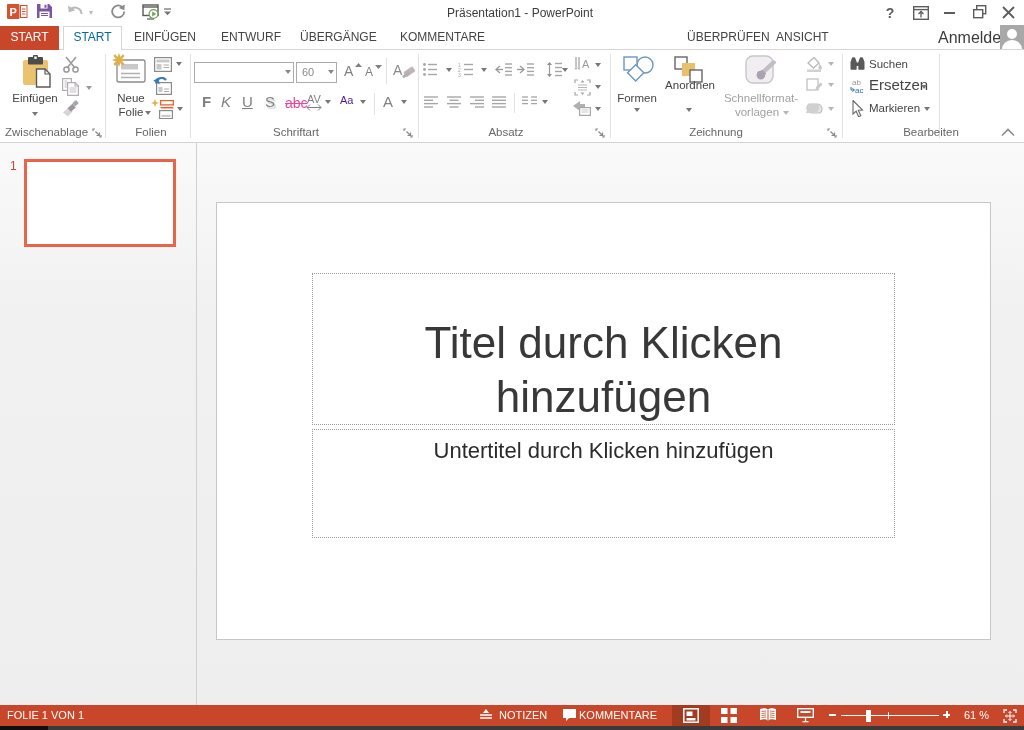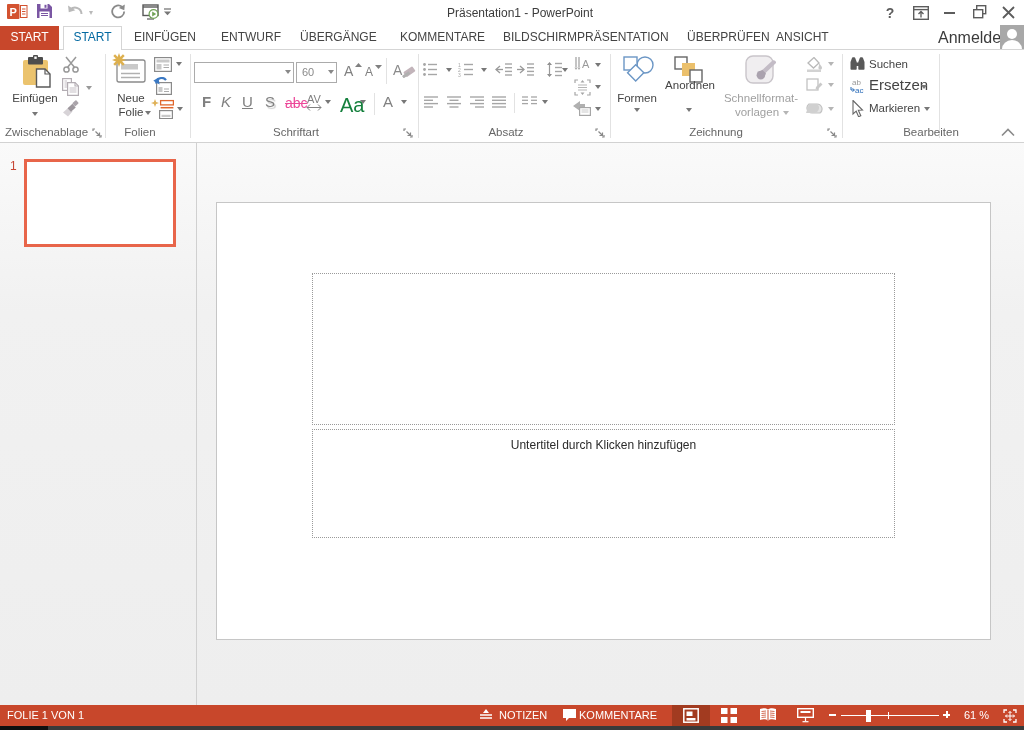--- a/index.html
+++ b/index.html
@@ -88,21 +88,20 @@
 <div class="a" style="left:0;top:26px;width:1024px;height:23px;background:#fff"></div>
 <div class="a" style="left:0;top:49px;width:1024px;height:1px;background:#d5d5d5"></div>
 <div class="a" style="left:0;top:26px;width:59px;height:24px;background:#c8472b"></div>
 <div class="tabtxt" style="left:0;width:59px;color:#fff">START</div>
 <div class="a" style="left:63px;top:26px;width:59px;height:24px;background:#fff;border:1px solid #d5d5d5;border-bottom:none"></div>
 <div class="tabtxt" style="left:63px;width:59px;color:#0369a1">START</div>
 <div class="tabtxt" style="left:134px;width:60px">EINFÜGEN</div>
 <div class="tabtxt" style="left:221px;width:58px">ENTWURF</div>
 <div class="tabtxt" style="left:300px;width:75px">ÜBERGÄNGE</div>
 <div class="tabtxt" style="left:400px;width:80px">KOMMENTARE</div>
-<div class="tabtxt" style="left:503px;width:164px">BILDSCHIRMPRÄSENTATION</div>
 <div class="tabtxt" style="left:687px;width:70px">ÜBERPRÜFEN</div>
 <div class="tabtxt" style="left:776px;width:46px">ANSICHT</div>
 <div class="tabtxt" style="left:938px;width:56px;font-size:16px;letter-spacing:0;color:#3b3b3b">Anmelden</div>
 
 <div class="a" style="left:1000px;top:25px;width:24px;height:24px;background:#a8a8a8">
   <svg width="24" height="24" viewBox="0 0 24 24">
     <circle cx="12" cy="9" r="5" fill="#fff"></circle>
     <path d="M2,24 a10,9 0 0 1 20,0 z" fill="#fff"></path>
   </svg>
 </div>
@@ -110,21 +109,21 @@
 <div class="a" style="left:0;top:50px;width:1024px;height:92px;background:#fff"></div>
 <div class="a" style="left:0;top:142px;width:1024px;height:1px;background:#d2d2d2"></div>
 <div class="vsep" style="left:105px"></div>
 <div class="vsep" style="left:190px"></div>
 <div class="vsep" style="left:418px"></div>
 <div class="vsep" style="left:610px"></div>
 <div class="vsep" style="left:842px"></div>
 <div class="vsep" style="left:939px"></div>
 
 <div class="glabel" style="left:5px;width:80px">Zwischenablage</div>
-<div class="glabel" style="left:105px;width:70px">Folien</div>
+<div class="glabel" style="left:116px;width:70px">Folien</div>
 <div class="glabel" style="left:261px;width:70px">Schriftart</div>
 <div class="glabel" style="left:471px;width:70px">Absatz</div>
 <div class="glabel" style="left:681px;width:70px">Zeichnung</div>
 <div class="glabel" style="left:896px;width:70px">Bearbeiten</div>
 
 <svg class="a" style="left:22px;top:54px" width="30" height="34" viewBox="0 0 30 34">
   <rect x="1" y="6" width="25" height="25" rx="2" fill="#ebc36e"></rect>
   <rect x="6" y="3" width="15" height="7.5" rx="1" fill="#4d4d4d"></rect>
   <rect x="11" y="1" width="5" height="5" rx="1" fill="#4d4d4d"></rect>
   <rect x="12.3" y="2.5" width="2.4" height="2.4" fill="#fff"></rect>
@@ -239,21 +238,21 @@
 <div class="a" style="left:221px;top:93px;font-size:15px;font-style:italic;color:#808080">K</div>
 <div class="a" style="left:242px;top:93px;font-size:15px;text-decoration:underline;color:#808080">U</div>
 <div class="a" style="left:265px;top:93px;font-size:15px;color:#808080;text-shadow:1.5px 1.5px 1px #ccc">S</div>
 <div class="a" style="left:285px;top:95px;font-size:14px;text-decoration:line-through;color:#ec4899">abc</div>
 <div class="a" style="left:307px;top:93px;font-size:11px;color:#808080">AV</div>
 <svg class="a" style="left:306px;top:104px" width="16" height="7" viewBox="0 0 16 7">
   <line x1="1" y1="3.5" x2="15" y2="3.5" stroke="#808080" stroke-width="1"></line>
   <path d="M4,0.5 L1,3.5 L4,6.5 M12,0.5 L15,3.5 L12,6.5" fill="none" stroke="#808080" stroke-width="1"></path>
 </svg>
 <div class="a dna" style="left:325px;top:100px"></div>
-<div class="a" style="left:340px;top:94px;font-size:20px;color:#15803d">Aa</div>
+<div class="a" style="left:340px;top:94px;font-size:11px;color:#4c1d95">Aa</div>
 <div class="a dna" style="left:360px;top:100px"></div>
 <div class="a" style="left:374px;top:93px;width:1px;height:22px;background:#e2e2e2"></div>
 <div class="a" style="left:383px;top:93px;font-size:15px;color:#808080">A</div>
 <div class="a dna" style="left:401px;top:100px"></div>
 <svg class="a" style="left:403px;top:128px" width="10" height="10" viewBox="0 0 10 10">
   <path d="M1,3 V1 H3 M7,9 H9 V7" fill="none" stroke="#888" stroke-width="1.2"></path>
   <path d="M3.5,3.5 L7.5,7.5 M7.5,4.5 v3 h-3" fill="none" stroke="#888" stroke-width="1.2"></path>
 </svg>
 
 <svg class="a" style="left:423px;top:63px" width="15" height="13" viewBox="0 0 15 13">
@@ -454,21 +453,22 @@
 
 <div class="a" style="left:0;top:143px;width:1024px;height:562px;background:linear-gradient(#fafafa,#f1f1f1 30%,#eeeeee)"></div>
 <div class="a" style="left:196px;top:143px;width:1px;height:562px;background:#d0d0d0"></div>
 
 <div class="a" style="left:10px;top:160px;width:8px;height:12px;font-size:12px;color:#c74634;line-height:12px">1</div>
 <div class="a" style="left:24px;top:159px;width:152px;height:88px;background:#fff;border:3px solid #e8654a"></div>
 
 <div class="a" style="left:216px;top:202px;width:775px;height:438px;background:#fff;border:1px solid #c6c6c6"></div>
 <div class="a" style="left:312px;top:273px;width:583px;height:152px;border:1px dotted #9a9a9a"></div>
 <div class="a" style="left:312px;top:429px;width:583px;height:109px;border:1px dotted #9a9a9a"></div>
-<div class="a" id="subtext" style="left:312px;top:438px;width:583px;text-align:center;font-size:12px;color:#2b2b2b">Untertitel durch Klicken hinzufügen</div>
+<div class="a" id="titletext" style="left:312px;top:316px;width:583px;text-align:center;font-size:44px;color:#383838;line-height:54px;font-weight:300">Titel durch Klicken<br>hinzufügen</div>
+<div class="a" id="subtext" style="left:312px;top:438px;width:583px;text-align:center;font-size:22px;color:#2b2b2b">Untertitel durch Klicken hinzufügen</div>
 
 <div class="a" style="left:0;top:705px;width:1024px;height:21px;background:#c8472b"></div>
 <div class="a" style="left:0;top:726px;width:1024px;height:4px;background:#3a3a3a"></div>
 <div class="a" style="left:0;top:726px;width:48px;height:4px;background:#0f0f0f"></div>
 <div class="a" style="left:7px;top:705px;height:20px;line-height:20px;font-size:11px;color:#fff">FOLIE 1 VON 1</div>
 
 <svg class="a" style="left:479px;top:709px" width="14" height="12" viewBox="0 0 14 12">
   <path d="M7,0 L10,4 L4,4 z" fill="#fff"></path>
   <line x1="1" y1="6" x2="13" y2="6" stroke="#fff" stroke-width="1.5"></line>
   <line x1="1" y1="9" x2="13" y2="9" stroke="#fff" stroke-width="1.5"></line>

